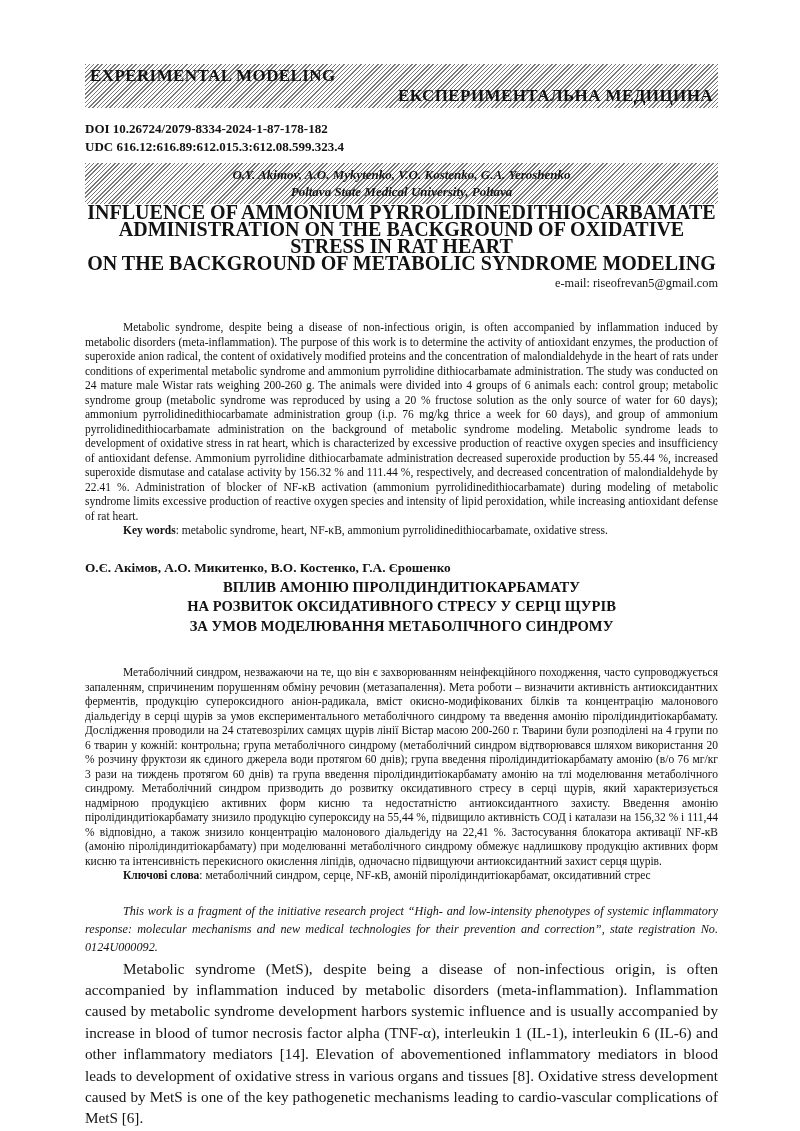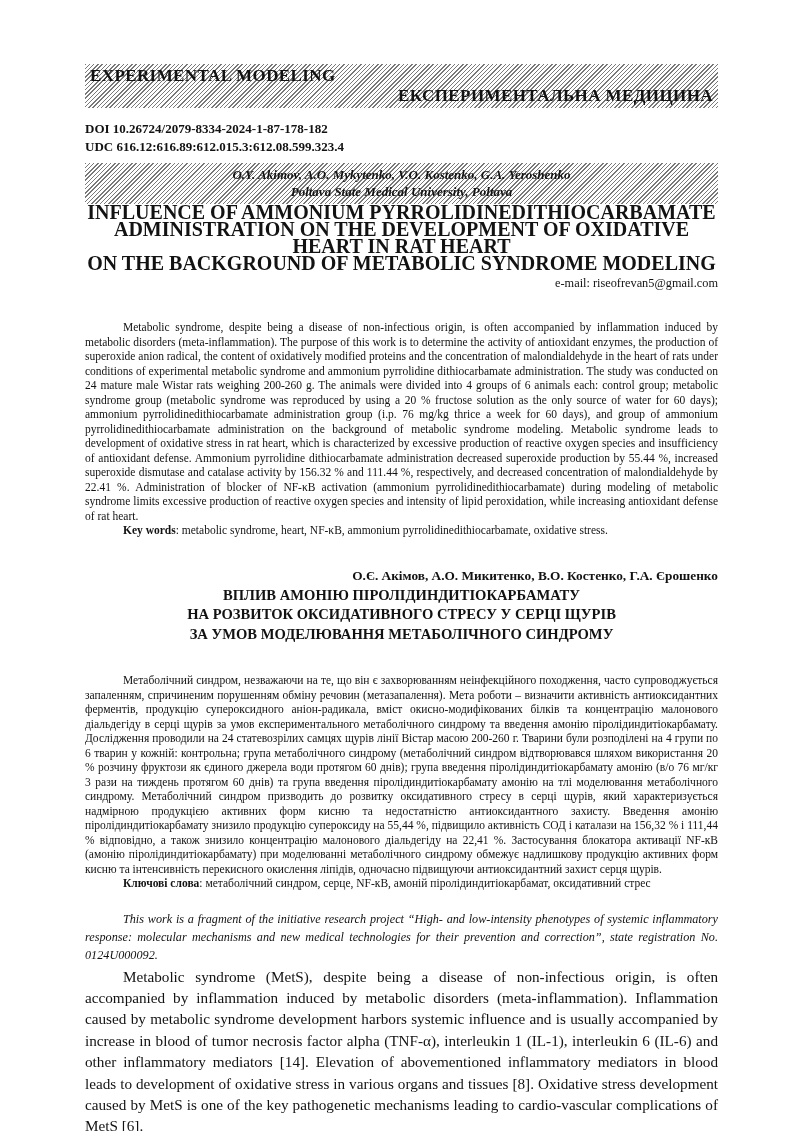--- a/index.html
+++ b/index.html
@@ -30,21 +30,21 @@
   .title-en { text-align:center; font-weight:bold; font-size:20px; line-height:17px; }
 
   .email { margin-top:4px; text-align:right; font-size:12.3px; line-height:15px; }
 
   .sep { height:7px; margin-top:4px; overflow:hidden; }
   .sep + .abstract { margin-top:18px; }
 
   .abstract { font-size:11.5px; line-height:14.5px; text-align:justify; }
   .abstract p { margin:0; text-indent:38px; }
 
-  .authors-ua { margin-top:18px; text-align:right; font-weight:bold; font-size:13.3px; line-height:17px; }
+  .authors-ua { margin-top:10px; text-align:left; font-weight:bold; font-size:13.3px; line-height:17px; }
   .title-ua { margin-top:2px; text-align:center; font-weight:bold; font-size:14.6px; line-height:19.5px; }
 
   .note { margin-top:8px; font-style:italic; font-size:12.2px; line-height:18px;
     text-align:justify; text-indent:38px; }
 
   .body-text { margin-top:2px; font-size:15.2px; line-height:21.4px;
     text-align:justify; text-indent:38px; }
 
   .footer { position:relative; margin-top:6px; height:44px; }
   .copyright { position:absolute; left:65px; top:2px; font-size:12.8px; }
@@ -65,21 +65,21 @@
     <div>UDC 616.12:616.89:612.015.3:612.08.599.323.4</div>
   </div>
 
   <div class="authors-band hatch">
     <div>O.Y. Akimov, A.O. Mykytenko, V.O. Kostenko, G.A. Yeroshenko</div>
     <div>Poltava State Medical University, Poltava</div>
   </div>
 
   <div class="title-en">
     <div>INFLUENCE OF AMMONIUM PYRROLIDINEDITHIOCARBAMATE</div>
-    <div>ADMINISTRATION ON THE DEVELOPMENT OF OXIDATIVE HEART IN RAT HEART</div>
+    <div>ADMINISTRATION ON THE BACKGROUND OF OXIDATIVE STRESS IN RAT HEART</div>
     <div>ON THE BACKGROUND OF METABOLIC SYNDROME MODELING</div>
   </div>
 
   <div class="email">e-mail: riseofrevan5@gmail.com</div>
 
   <div class="sep"></div>
 
   <div class="abstract">
     <p>Metabolic syndrome, despite being a disease of non-infectious origin, is often accompanied by inflammation induced by metabolic disorders (meta-inflammation). The purpose of this work is to determine the activity of antioxidant enzymes, the production of superoxide anion radical, the content of oxidatively modified proteins and the concentration of malondialdehyde in the heart of rats under conditions of experimental metabolic syndrome and ammonium pyrrolidine dithiocarbamate administration. The study was conducted on 24 mature male Wistar rats weighing 200-260 g. The animals were divided into 4 groups of 6 animals each: control group; metabolic syndrome group (metabolic syndrome was reproduced by using a 20 % fructose solution as the only source of water for 60 days); ammonium pyrrolidinedithiocarbamate administration group (i.p. 76 mg/kg thrice a week for 60 days), and group of ammonium pyrrolidinedithiocarbamate administration on the background of metabolic syndrome modeling. Metabolic syndrome leads to development of oxidative stress in rat heart, which is characterized by excessive production of reactive oxygen species and insufficiency of antioxidant defense. Ammonium pyrrolidine dithiocarbamate administration decreased superoxide production by 55.44 %, increased superoxide dismutase and catalase activity by 156.32 % and 111.44 %, respectively, and decreased concentration of malondialdehyde by 22.41 %. Administration of blocker of NF-κB activation (ammonium pyrrolidinedithiocarbamate) during modeling of metabolic syndrome limits excessive production of reactive oxygen species and intensity of lipid peroxidation, while increasing antioxidant defense of rat heart.</p>
     <p><b>Key words</b><span>: metabolic syndrome, heart, NF-κB, ammonium pyrrolidinedithiocarbamate, oxidative stress.</span></p>

